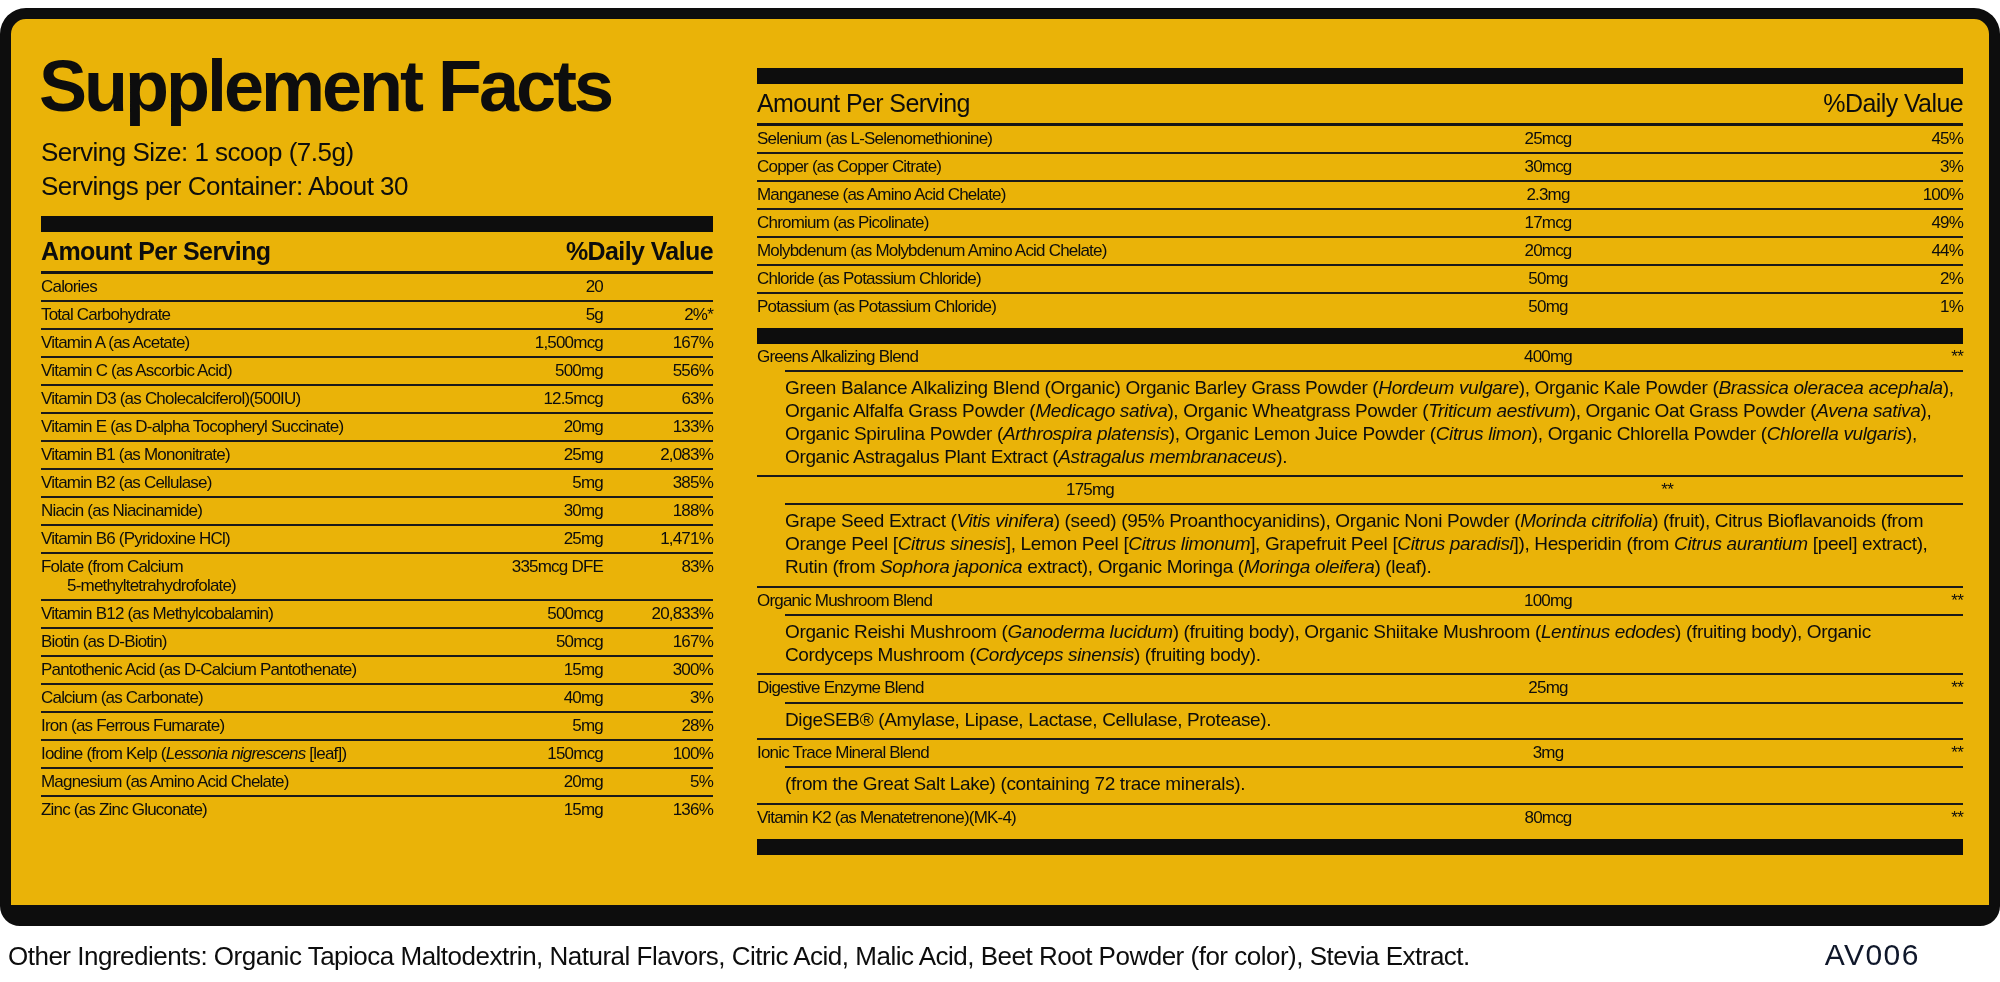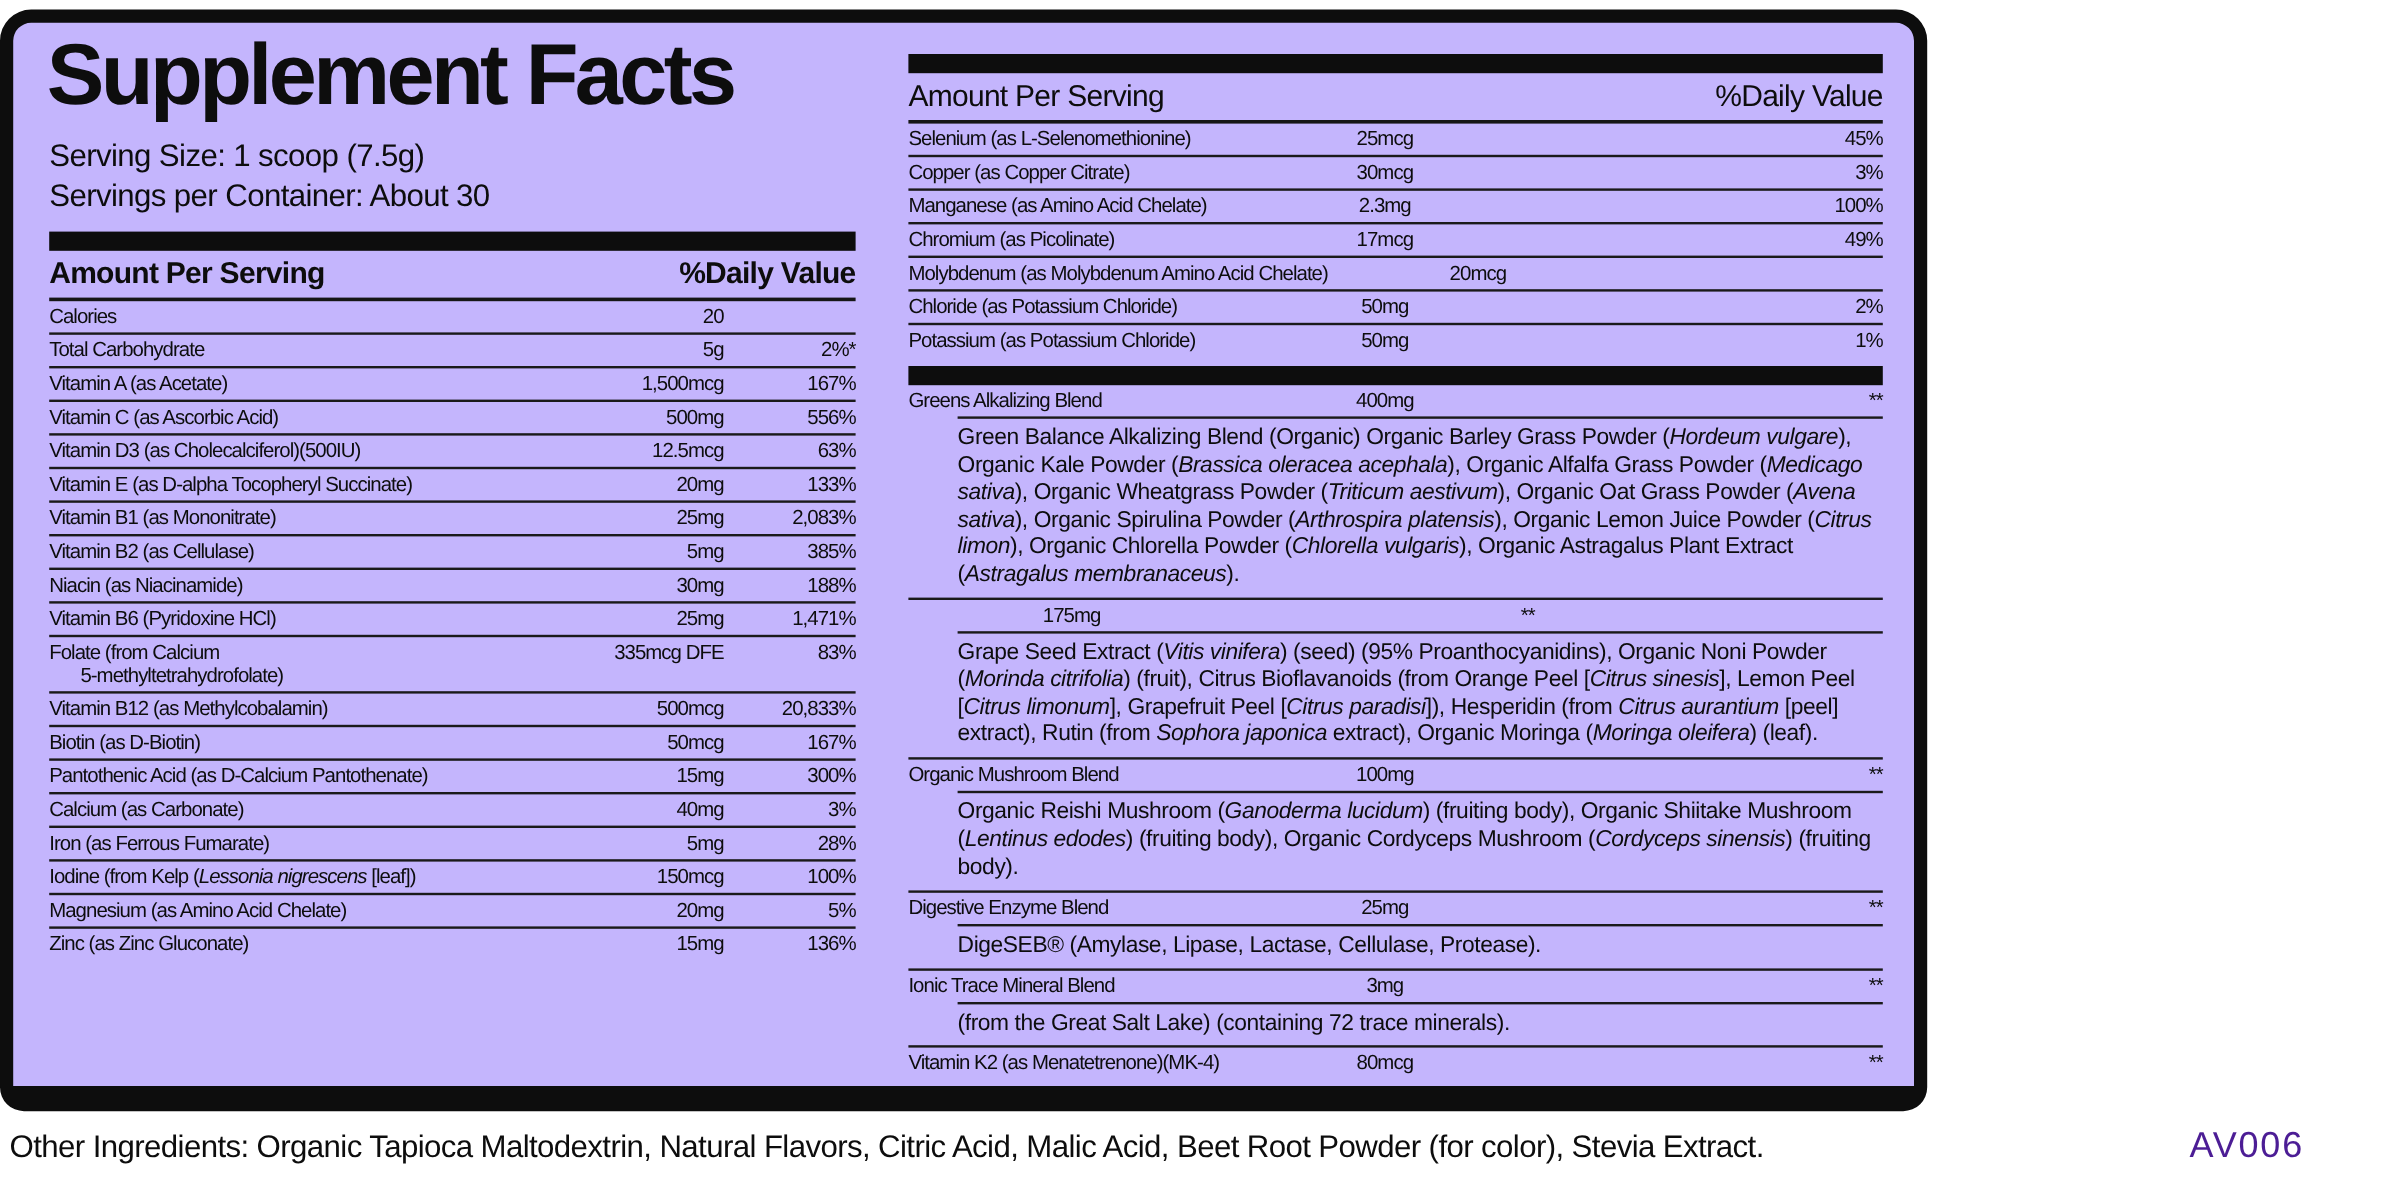--- a/index.html
+++ b/index.html
@@ -3,23 +3,23 @@
 <meta charset="utf-8">
 <style>
   html,body{margin:0;padding:0;}
   body{
     width:2000px;height:982px;position:relative;background:#ffffff;
     font-family:"Liberation Sans", sans-serif;color:#0d0d0d;
     -webkit-font-smoothing:antialiased;
   }
   i{font-style:italic;}
   .label-box{
-    position:absolute;left:0;top:8px;width:1606px;height:918px;box-sizing:border-box;
+    position:absolute;left:0;top:8px;width:2000px;height:918px;box-sizing:border-box;
     border:11px solid #0d0d0d;border-bottom-width:21px;border-radius:26px 26px 20px 20px;
-    background:#c4b5fd;display:flex;gap:44px;padding:4px 26px 0 30px;overflow:hidden;
+    background:#eab308;display:flex;gap:44px;padding:27px 26px 0 30px;overflow:hidden;
   }
   .col-left{width:672px;flex:none;}
   .col-right{flex:1;min-width:0;padding-top:22px;}
   .title{
     font-size:72px;font-weight:bold;letter-spacing:-3px;line-height:1.0;
     margin:4px 0 14px -2px;white-space:nowrap;
   }
   .serving{font-size:26px;letter-spacing:-0.5px;line-height:1.3;}
   .bar{height:16px;background:#0d0d0d;}
   .col-left .bar{margin-top:12px;}
@@ -36,29 +36,29 @@
   }
   .col-right .row{grid-template-columns:1fr 250px 290px;}
   [data-repeat] > div.row:first-of-type{border-top:none;}
   div.blend:first-of-type > .row{border-top:none;}
   .nm{white-space:nowrap;}
   .amt{text-align:right;white-space:nowrap;}
   .col-right .amt{text-align:center;}
   .dv{text-align:right;white-space:nowrap;}
   .wrap-indent{display:inline-block;width:26px;}
   .desc{
-    margin-left:41px;border-top:2px solid #1a1a1a;
+    margin-left:28px;border-top:2px solid #1a1a1a;
     font-size:19px;letter-spacing:-0.35px;line-height:1.2;padding:5px 0 7px;
   }
   .footer{
     position:absolute;left:0;top:934px;width:1932px;box-sizing:border-box;
     display:flex;justify-content:space-between;align-items:baseline;
     padding:4px 12px 0 8px;font-size:26px;letter-spacing:-0.5px;
   }
-  .code{color:#4c1d95;font-size:30px;letter-spacing:1.5px;}
+  .code{color:#0f172a;font-size:30px;letter-spacing:1.5px;}
 </style>
 </head>
 <body>
 
 <div class="label-box">
 
   <div class="col-left">
     <div class="title">Supplement Facts</div>
     <div class="serving">Serving Size: 1 scoop (7.5g)</div>
     <div class="serving">Servings per Container: About 30</div>

